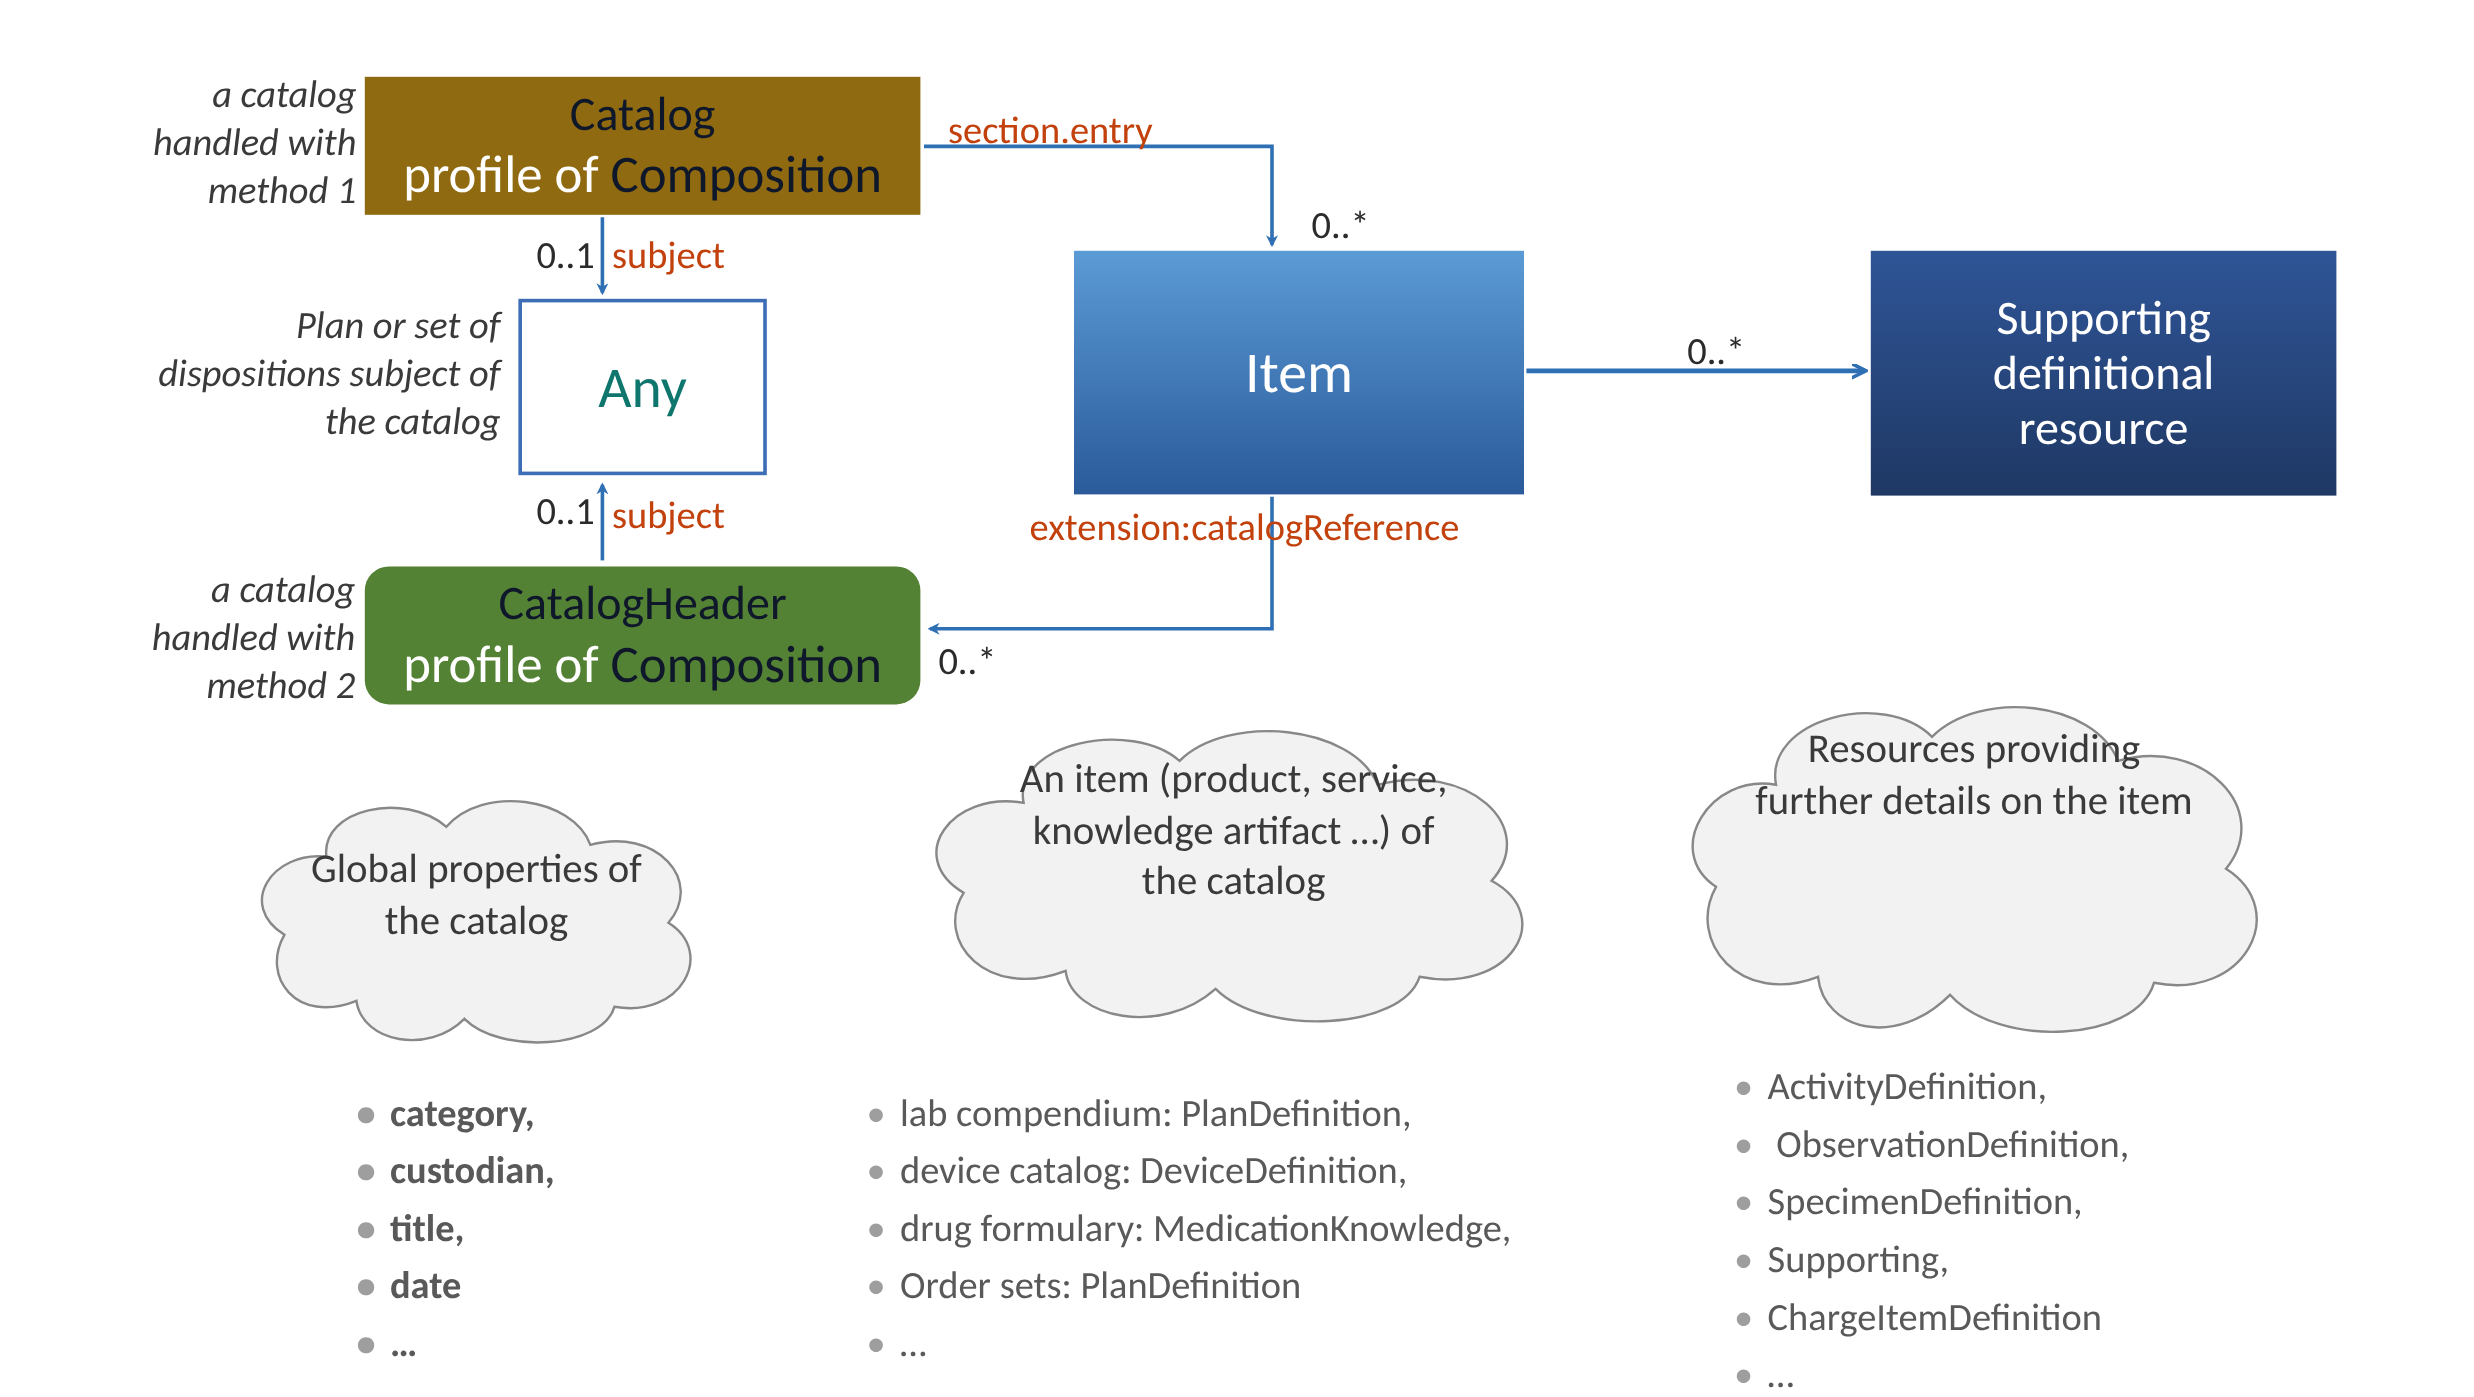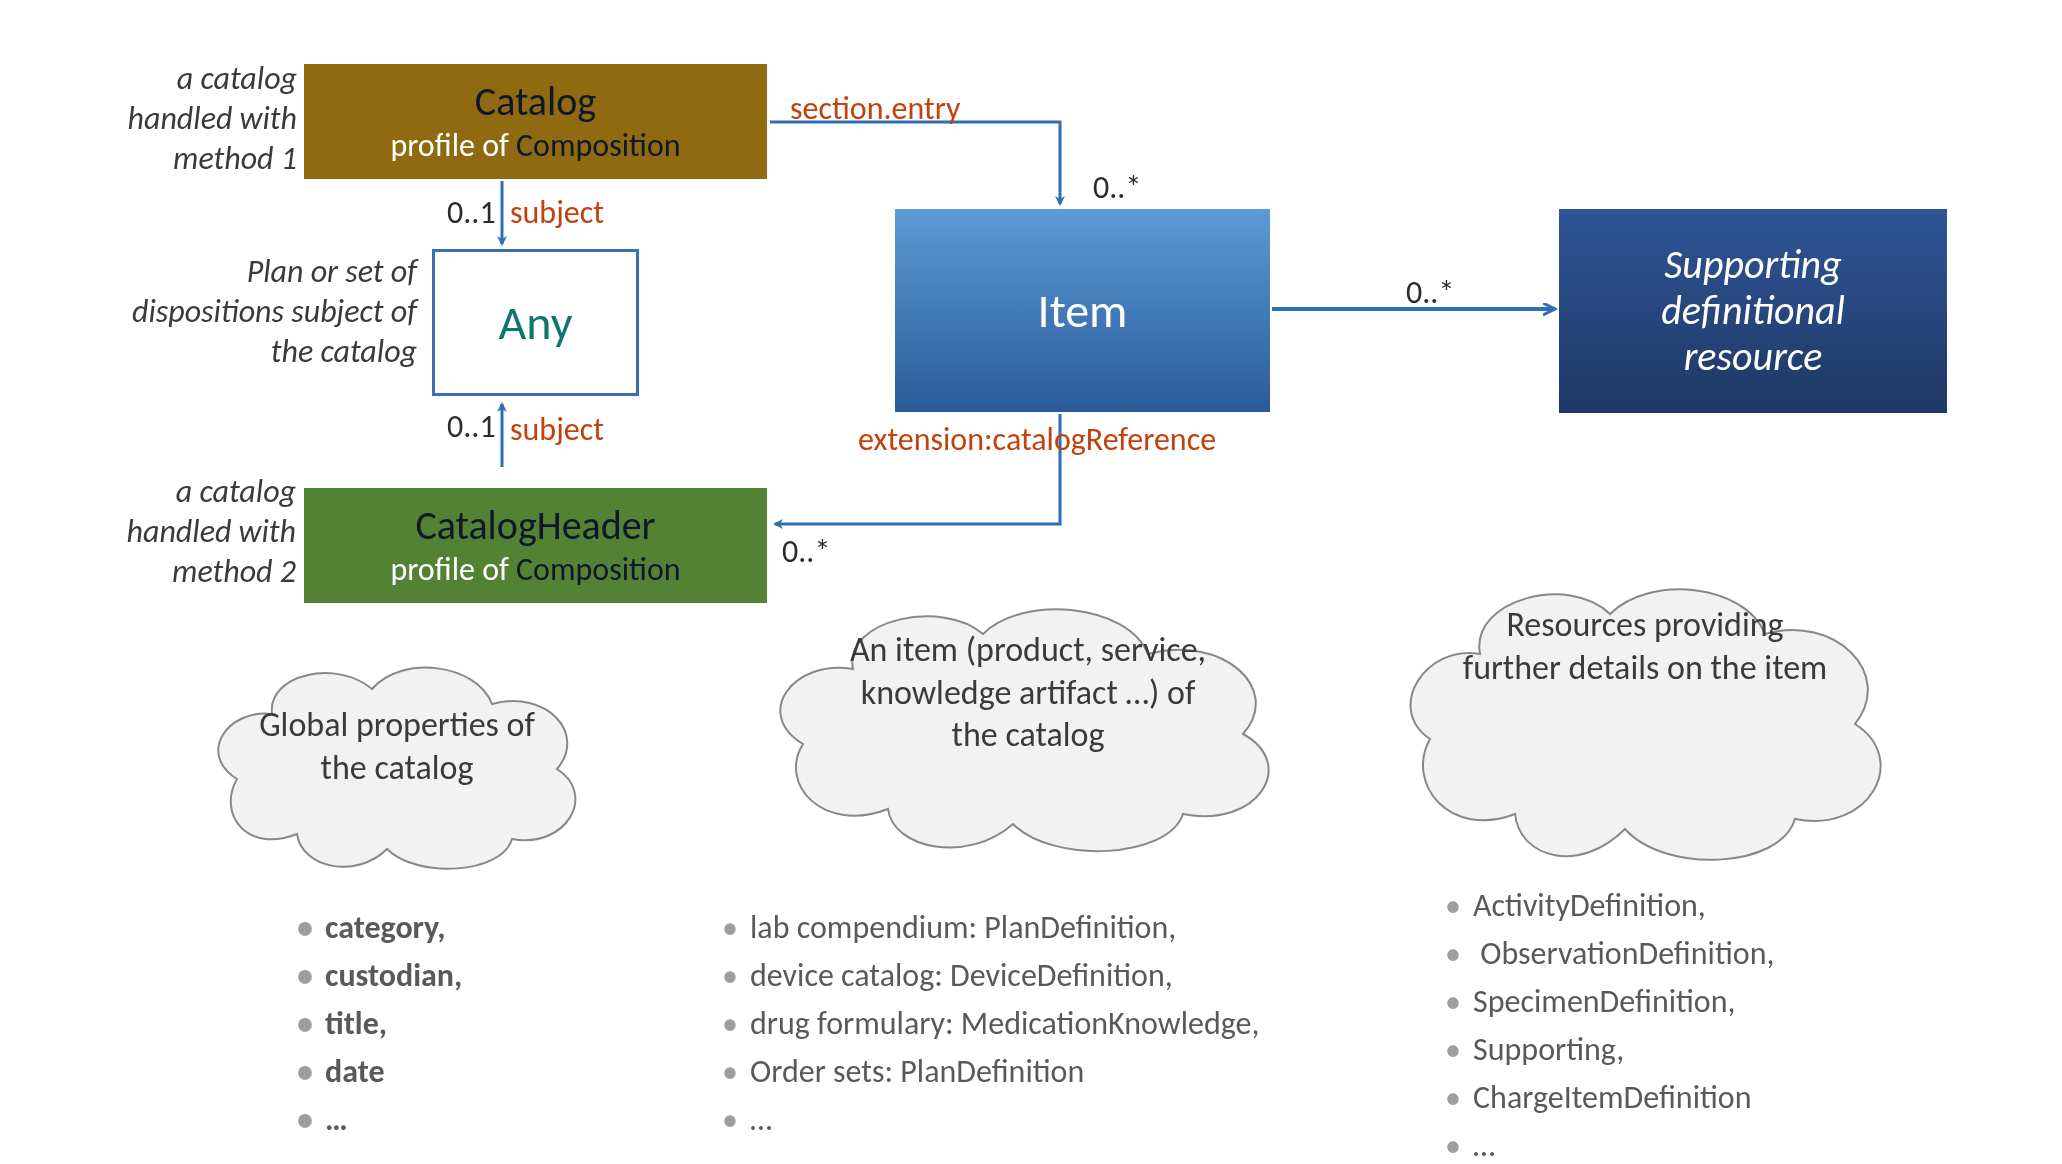--- a/index.html
+++ b/index.html
@@ -22,56 +22,56 @@
     flex-direction: column;
     align-items: center;
     justify-content: center;
     box-sizing: border-box;
   }
   .title-line {
     font-size: 40px;
     line-height: 1.1;
   }
   .sub-line {
-    font-size: 32px;
+    font-size: 44px;
     line-height: 1.1;
     margin-top: 4px;
   }
   .yellow { color: #0f172a; }
   .white  { color: #ffffff; }
 
   
   #box-catalog {
     left: 304px; top: 20px; width: 463px; height: 115px;
     background: #8f6a10;
   }
   #box-any {
     left: 432px; top: 205px; width: 207px; height: 147px;
     background: #ffffff;
     border: 3px solid #3d6db5;
     font-size: 48px;
     color: #0f766e;
   }
   #box-header {
-    left: 304px; top: 444px; width: 463px; height: 115px;
+    left: 304px; top: 428px; width: 463px; height: 115px;
     background: #548235;
+    border-radius: 20px;
   }
   #box-item {
     left: 895px; top: 165px; width: 375px; height: 203px;
     background: linear-gradient(to bottom, #5b9bd5 0%, #2a5a9a 100%);
     font-size: 48px;
     color: #ffffff;
   }
   #box-supporting {
     left: 1559px; top: 165px; width: 388px; height: 204px;
     background: linear-gradient(to bottom, #2f5597 0%, #1f3864 100%);
     font-size: 40px;
     color: #ffffff;
     line-height: 1.15;
-    font-style: italic;
   }
 
   
   .annot {
     position: absolute;
     font-style: italic;
     font-size: 32px;
     color: #3a3a3a;
     text-align: right;
     line-height: 1.25;

